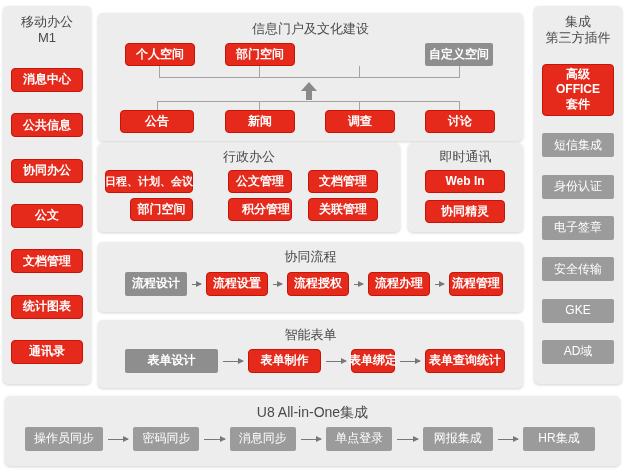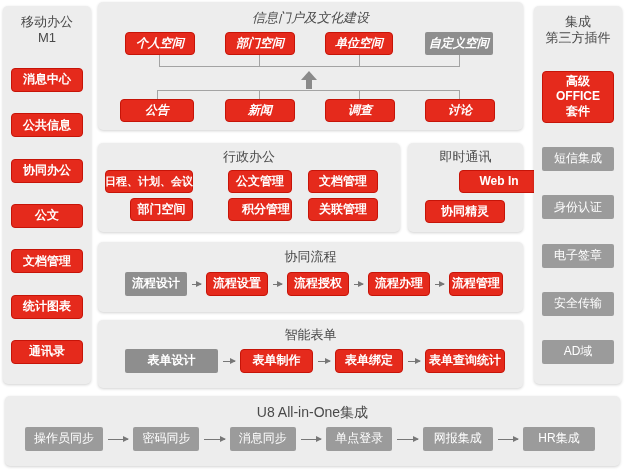--- a/index.html
+++ b/index.html
@@ -56,26 +56,25 @@
     </div>
     <div class="btn red">消息中心</div>
     <div class="btn red">公共信息</div>
     <div class="btn red">协同办公</div>
     <div class="btn red">公文</div>
     <div class="btn red">文档管理</div>
     <div class="btn red">统计图表</div>
     <div class="btn red">通讯录</div>
   </div>
 
-  <div class="panel" style="left:98px;top:2px;width:425px;height:128px;font-style:italic;">
+  <div class="panel" style="left:98px;top:13px;width:425px;height:128px;">
     <div class="panel-title abs" style="left:0;right:0;top:8px;">信息门户及文化建设</div>
 
     <div class="btn red abs" style="left:27px;top:30px;width:70px;height:23px;">个人空间</div>
     <div class="btn red abs" style="left:127px;top:30px;width:70px;height:23px;">部门空间</div>
-    <div class="btn red abs" style="left:227px;top:30px;width:68px;height:23px;">单位空间</div>
     <div class="btn graydk abs" style="left:327px;top:30px;width:68px;height:23px;">自定义空间</div>
 
     <div class="cline" style="left:61px;top:53px;width:1px;height:12px;"></div>
     <div class="cline" style="left:161px;top:53px;width:1px;height:12px;"></div>
     <div class="cline" style="left:261px;top:53px;width:1px;height:12px;"></div>
     <div class="cline" style="left:361px;top:53px;width:1px;height:12px;"></div>
     <div class="cline" style="left:61px;top:64px;width:301px;height:1px;"></div>
 
     <div class="up-arrow-head" style="left:203px;top:69px;"></div>
     <div class="up-arrow-stem" style="left:208px;top:78px;"></div>
@@ -97,21 +96,21 @@
     <div class="btn red abs" style="left:7px;top:27px;width:88px;height:23px;font-size:11px;">日程、计划、会议</div>
     <div class="btn red abs" style="left:130px;top:27px;width:64px;height:23px;">公文管理</div>
     <div class="btn red abs" style="left:210px;top:27px;width:70px;height:23px;">文档管理</div>
     <div class="btn red abs" style="left:32px;top:55px;width:63px;height:23px;">部门空间</div>
     <div class="btn red abs" style="left:130px;top:55px;width:64px;height:23px;padding-left:12px;">积分管理</div>
     <div class="btn red abs" style="left:210px;top:55px;width:70px;height:23px;">关联管理</div>
   </div>
 
   <div class="panel" style="left:408px;top:143px;width:115px;height:89px;">
     <div class="panel-title abs" style="left:0;right:0;top:6px;">即时通讯</div>
-    <div class="btn red abs" style="left:17px;top:27px;width:80px;height:23px;margin-left:34px;">Web In</div>
+    <div class="btn red abs" style="left:17px;top:27px;width:80px;height:23px;">Web In</div>
     <div class="btn red abs" style="left:17px;top:57px;width:80px;height:23px;">协同精灵</div>
   </div>
 
   <div class="panel" style="left:98px;top:242px;width:425px;height:70px;">
     <div class="panel-title abs" style="left:0;right:0;top:7px;">协同流程</div>
     <div class="flow-row" style="top:30px;padding:0 20px 0 27px;">
       <div class="btn graydk" style="width:62px;">流程设计</div>
       <div class="arrow"></div>
       <div class="btn red" style="width:62px;">流程设置</div>
       <div class="arrow"></div>
@@ -123,40 +122,41 @@
     </div>
   </div>
 
   <div class="panel" style="left:98px;top:320px;width:425px;height:68px;">
     <div class="panel-title abs" style="left:0;right:0;top:7px;">智能表单</div>
     <div class="flow-row" style="top:29px;padding:0 18px 0 27px;">
       <div class="btn graydk" style="width:93px;">表单设计</div>
       <div class="arrow"></div>
       <div class="btn red" style="width:73px;">表单制作</div>
       <div class="arrow"></div>
-      <div class="btn red" style="width:68px;">表单绑定</div>
+      <div class="btn red" style="width:44px;">表单绑定</div>
       <div class="arrow"></div>
       <div class="btn red" style="width:80px;">表单查询统计</div>
     </div>
   </div>
 
   <div class="panel side-col" style="left:534px;top:6px;width:88px;height:378px;">
     <div class="panel-title">
       <div>集成</div>
       <div>第三方插件</div>
     </div>
     <div class="btn red tall">
       <div>高级</div>
       <div>OFFICE</div>
       <div>套件</div>
     </div>
     <div class="btn graylt">短信集成</div>
     <div class="btn graylt">身份认证</div>
     <div class="btn graylt">电子签章</div>
     <div class="btn graylt">安全传输</div>
+    <div class="btn graylt">GKE</div>
     <div class="btn graylt">AD域</div>
   </div>
 
   <div class="panel" style="left:5px;top:396px;width:615px;height:70px;">
     <div class="panel-title abs" style="left:0;right:0;top:8px;font-size:14px;">U8 All-in-One集成</div>
     <div class="flow-row" style="top:31px;padding:0 25px 0 20px;">
       <div class="btn graylt" style="width:78px;">操作员同步</div>
       <div class="arrow"></div>
       <div class="btn graylt" style="width:66px;">密码同步</div>
       <div class="arrow"></div>

